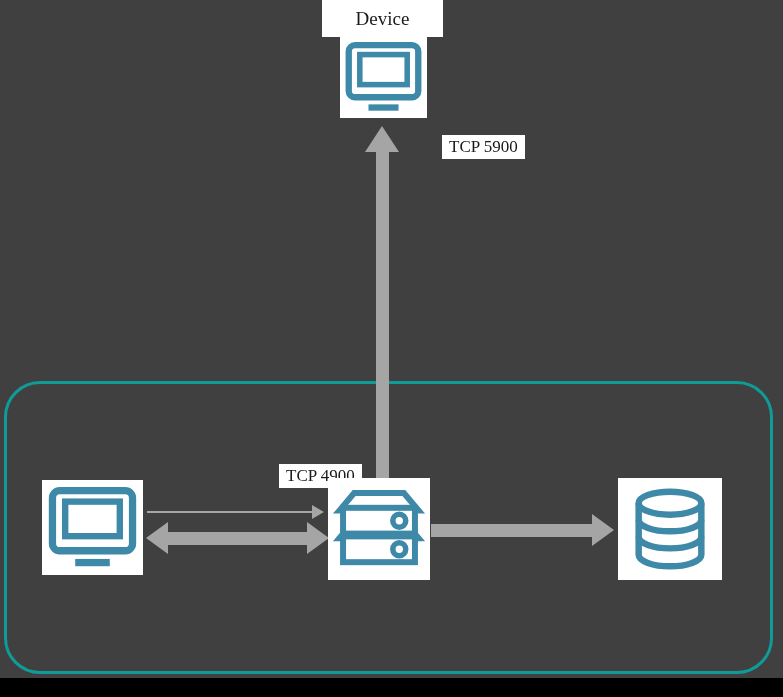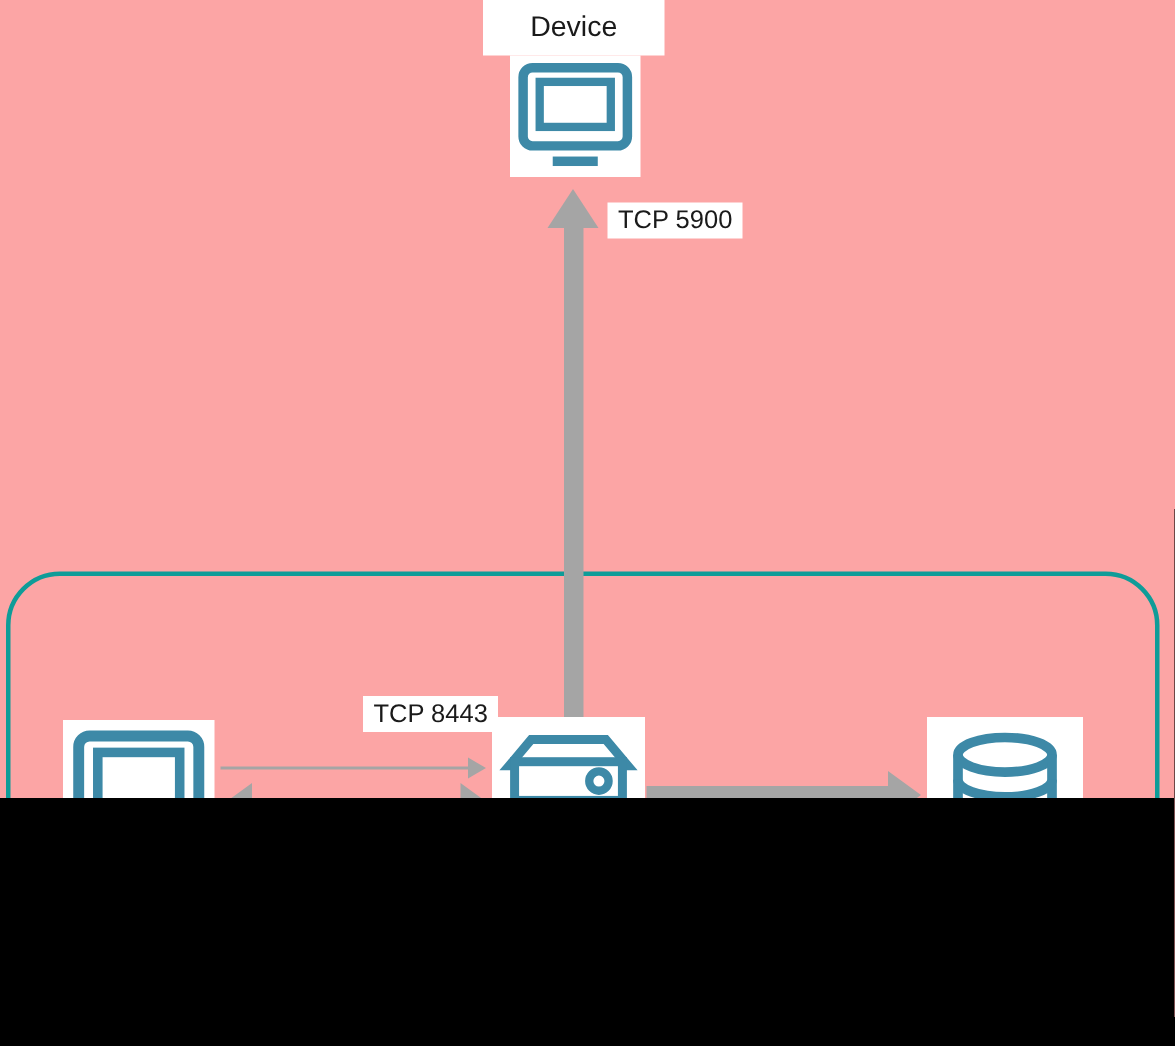--- a/index.html
+++ b/index.html
@@ -1,18 +1,18 @@
 <!DOCTYPE html>
 <html><head>
 <meta charset="utf-8">
 <style>
   html,body{margin:0;padding:0;background:#000;}
   .stage{
-    position:relative;width:783px;height:532px;background:#fca5a5;overflow:hidden;
-    font-family:Liberation Sans, sans-serif;
+    position:relative;width:783px;height:678px;background:#404040;overflow:hidden;
+    font-family:Liberation Serif, serif;
   }
   
   .ums-boundary{
     position:absolute;left:4px;top:381px;width:769px;height:293px;
     border:3px solid #0f9c98;border-radius:36px;box-sizing:border-box;
   }
   
   .icon-box{
     position:absolute;background:#fff;display:flex;align-items:center;justify-content:center;
   }
@@ -20,21 +20,21 @@
   .console-icon-box{left:42px;top:480px;width:101px;height:95px;}
   .server-icon-box{left:328px;top:478px;width:102px;height:102px;}
   .db-icon-box{left:618px;top:478px;width:104px;height:102px;}
   
   .node-label{
     position:absolute;left:322px;top:0;width:121px;height:37px;background:#fff;
     color:#1a1a1a;font-size:19px;display:flex;align-items:center;justify-content:center;
   }
   .edge-label{
     position:absolute;background:#fff;color:#1a1a1a;font-size:17px;
-    padding:2px 7px;line-height:20px;white-space:nowrap;
+    padding:2px 7px;line-height:20px;white-space:nowrap;margin-left:37px;
   }
   .label-tcp5900{left:405px;top:135px;}
   .label-tcp8443{left:242px;top:464px;}
   .label-dbport{left:493px;top:483px;}
   
   .arrow{position:absolute;background:#a5a5a5;}
   .v-shaft{left:376px;top:150px;width:13px;height:328px;}
   .v-head{
     position:absolute;left:365px;top:126px;width:0;height:0;background:none;
     border-left:17px solid transparent;border-right:17px solid transparent;
@@ -96,21 +96,21 @@
   <div class="icon-box console-icon-box">
     <svg width="91" height="84" viewBox="0 0 100 92">
       <rect x="6" y="5" width="88" height="66" rx="8" fill="#fff" stroke="#3d89a7" stroke-width="8"></rect>
       <rect x="20" y="17" width="60" height="38" fill="#fff" stroke="#3d89a7" stroke-width="7"></rect>
       <rect x="31" y="80" width="38" height="8" fill="#3d89a7"></rect>
     </svg>
   </div>
 
   <div class="arrow thin-line"></div>
   <div class="thin-head"></div>
-  <div class="edge-label label-tcp8443">TCP 8443</div>
+  <div class="edge-label label-tcp8443">TCP 4900</div>
 
   <div class="arrow bi-shaft"></div>
   <div class="bi-head-left"></div>
   <div class="bi-head-right"></div>
 
   <div class="icon-box server-icon-box">
     <svg width="94" height="94" viewBox="0 0 102 102">
       <polygon points="8,61 24,42 78,42 94,61" fill="#fff" stroke="#3d89a7" stroke-width="6.5"></polygon>
       <polygon points="8,31 24,12 78,12 94,31" fill="#fff" stroke="#3d89a7" stroke-width="6.5"></polygon>
       <rect x="12" y="28" width="78" height="28" fill="#fff" stroke="#3d89a7" stroke-width="6.5"></rect>

